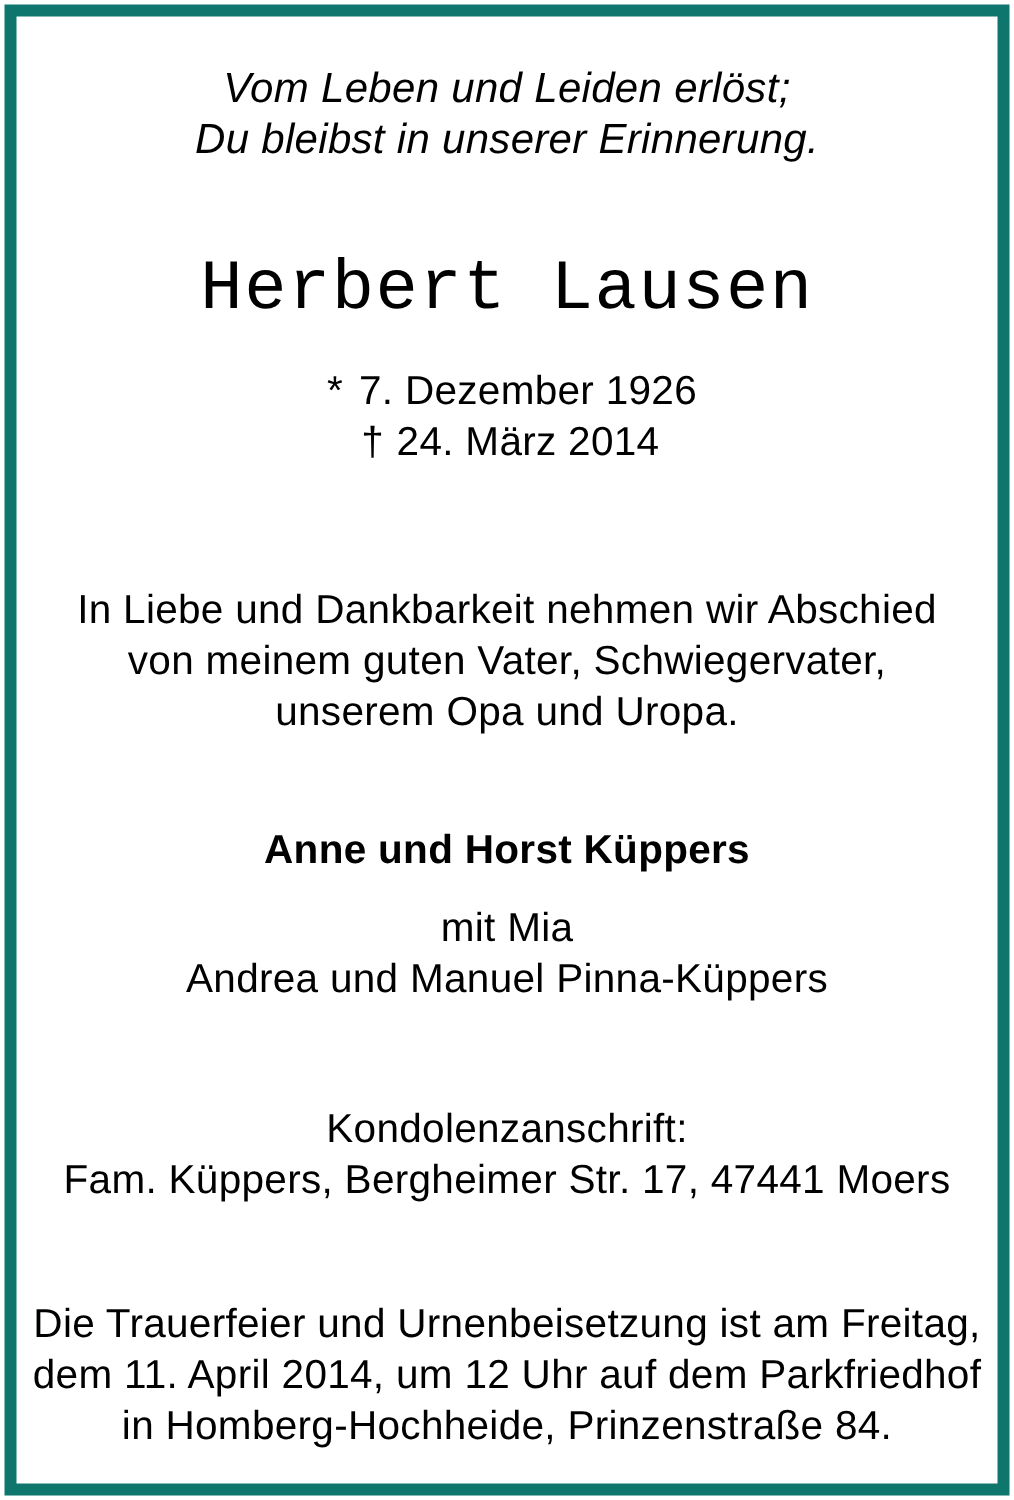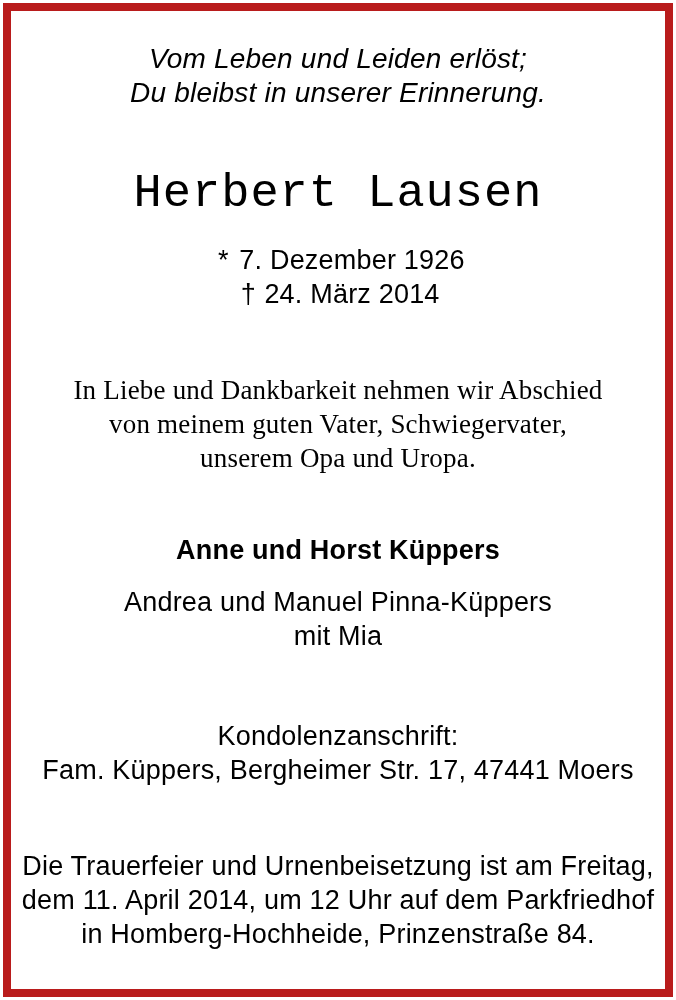--- a/index.html
+++ b/index.html
@@ -14,21 +14,21 @@
     color: #000000;
     overflow: hidden;
   }
   .notice-frame {
     box-sizing: border-box;
     position: absolute;
     left: 3px;
     top: 3px;
     width: 670px;
     height: 994px;
-    border: 8px solid #b91c1c;
+    border: 8px solid #0f766e;
     background: #ffffff;
   }
   .notice-content {
     text-align: center;
     font-size: 27px;
     line-height: 34px;
     letter-spacing: 0.2px;
   }
   .epigraph {
     margin-top: 31px;
@@ -49,22 +49,21 @@
     font-size: 27px;
     line-height: 34px;
   }
   .date-symbol {
     display: inline-block;
     width: 24px;
     text-align: center;
     margin-right: 4px;
   }
   .tribute {
-    margin-top: 62px;
-    font-family: Liberation Serif, serif;
+    margin-top: 78px;
   }
   .mourner-entry-1 {
     margin-top: 58px;
     font-weight: bold;
   }
   .mourner-entry-2 {
     margin-top: 18px;
   }
   .condolence {
     margin-top: 66px;
@@ -99,22 +98,22 @@
       <div class="line">In Liebe und Dankbarkeit nehmen wir Abschied</div>
       <div class="line">von meinem guten Vater, Schwiegervater,</div>
       <div class="line">unserem Opa und Uropa.</div>
     </div>
 
     <div class="mourner-entry-1">
       <div class="line">Anne und Horst Küppers</div>
     </div>
 
     <div class="mourner-entry-2">
+      <div class="line">mit Mia</div>
       <div class="line">Andrea und Manuel Pinna-Küppers</div>
-      <div class="line">mit Mia</div>
     </div>
 
     <div class="condolence">
       <div class="line">Kondolenzanschrift:</div>
       <div class="line">Fam. Küppers, Bergheimer Str. 17, 47441 Moers</div>
     </div>
 
     <div class="funeral">
       <div class="line">Die Trauerfeier und Urnenbeisetzung ist am Freitag,</div>
       <div class="line">dem 11. April 2014, um 12 Uhr auf dem Parkfriedhof</div>

